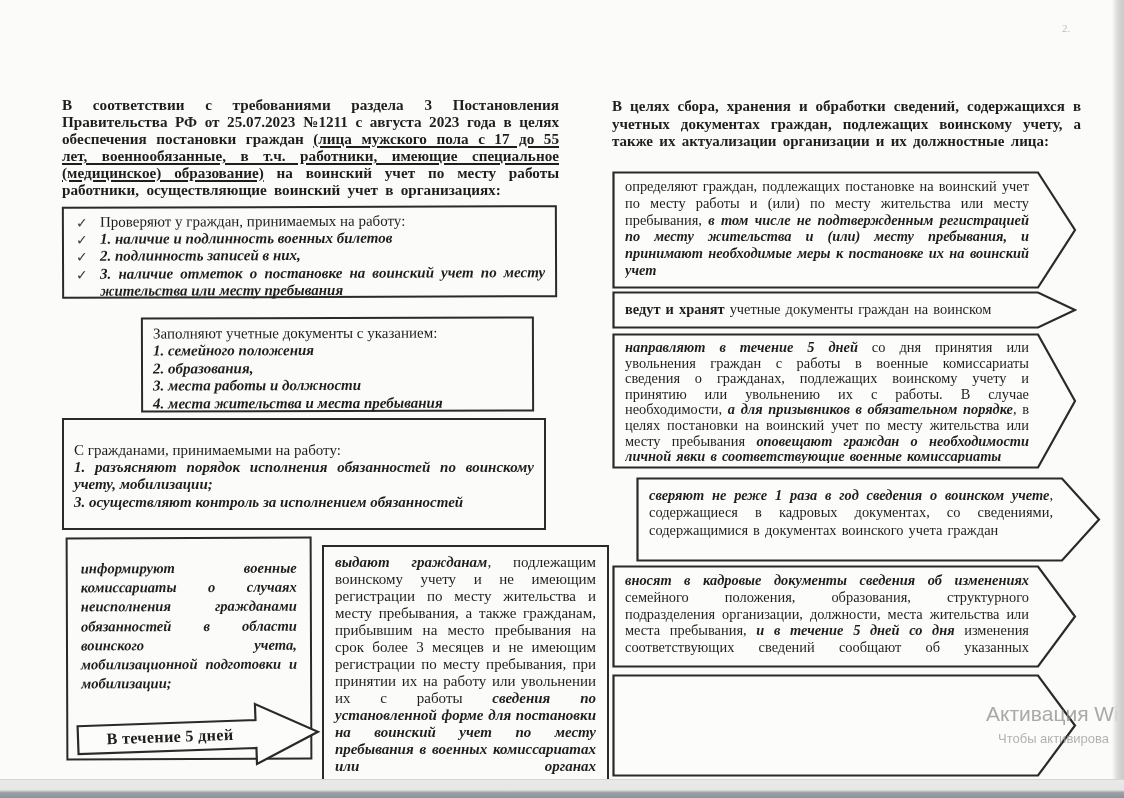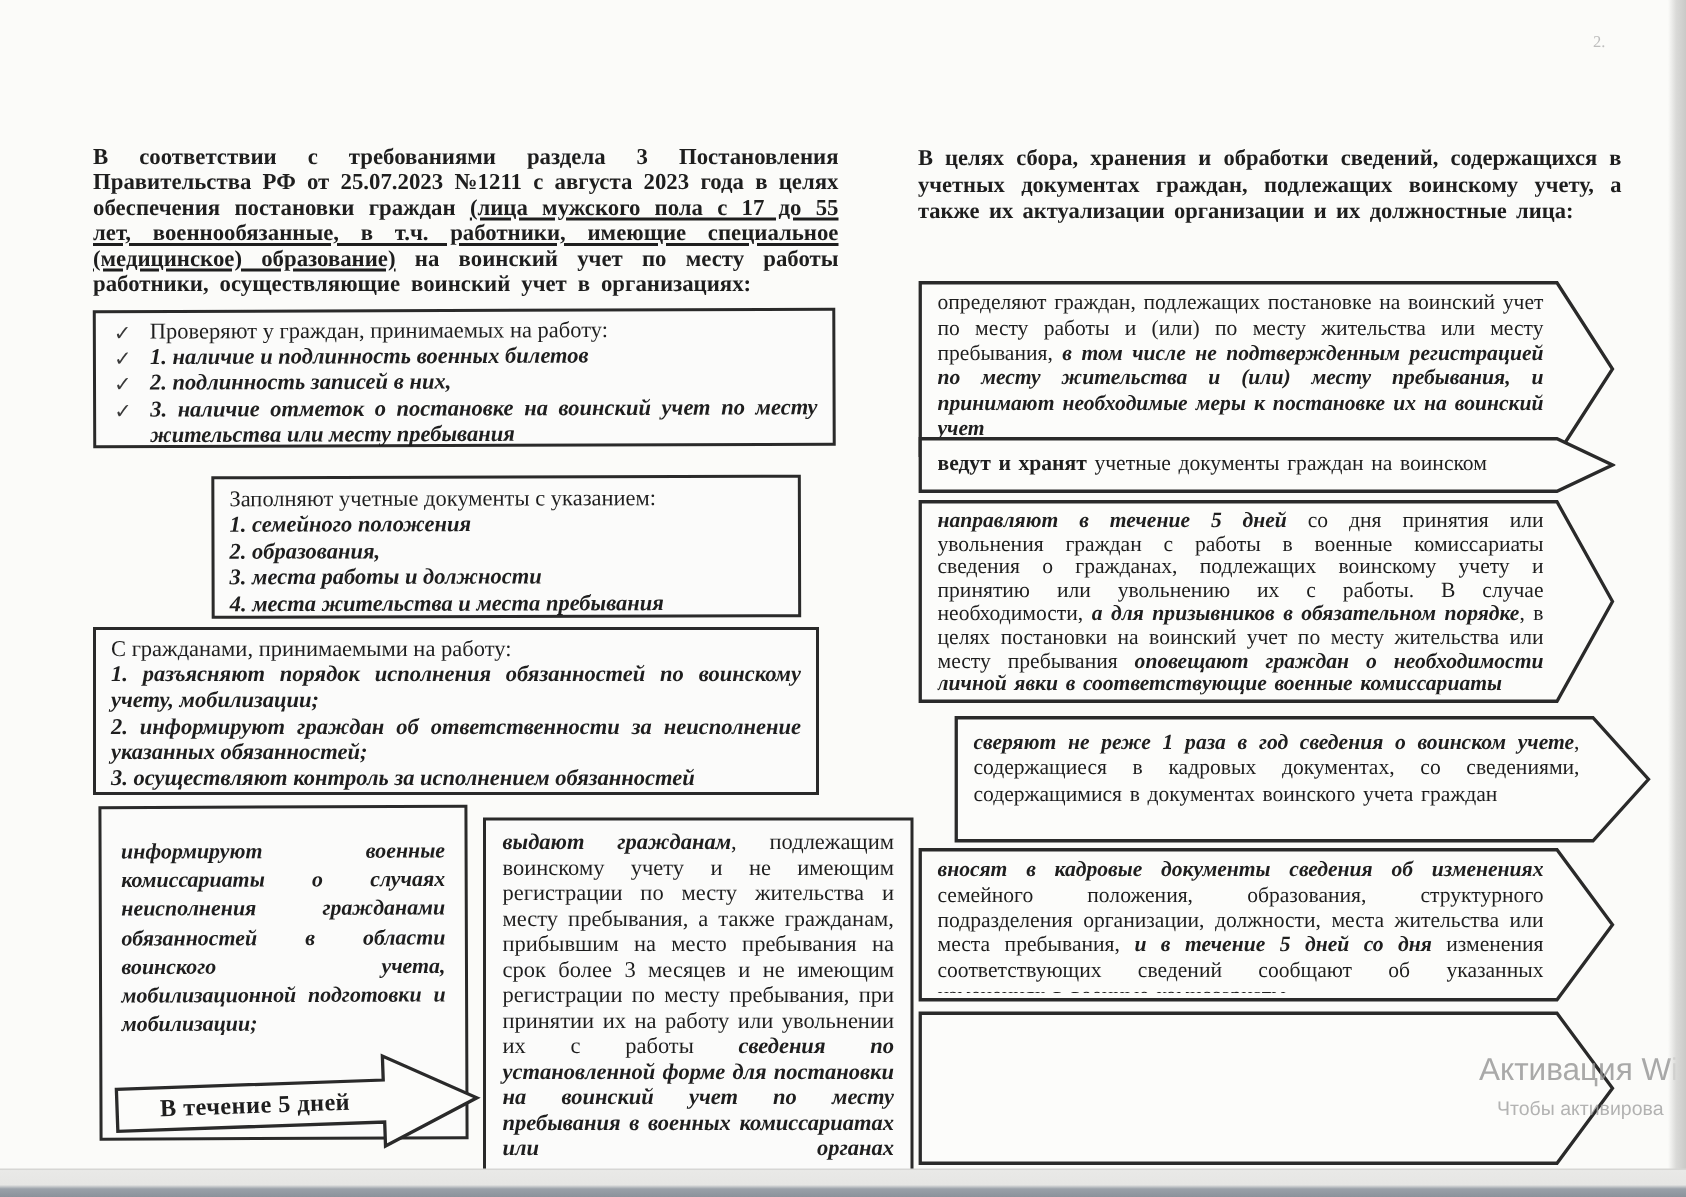--- a/index.html
+++ b/index.html
@@ -24,21 +24,21 @@
     position:absolute;border:2px solid #2a2a2a;background:rgba(252,252,250,.6);
     box-sizing:border-box;
   }
   .check-box{left:62px;top:206px;width:495px;height:92px;padding:5px 10px 4px 6px;
     font-size:15px;line-height:17.2px;transform:rotate(-0.2deg);}
   .check-row{display:grid;grid-template-columns:30px 1fr;}
   .check-glyph{color:#3a3a3a;font-size:14px;padding-left:6px;transform:translateY(1px);}
   .check-text{text-align:justify;}
   .fill-box{left:141px;top:317px;width:393px;height:95px;padding:6px 10px;
     font-size:15px;line-height:17.4px;transform:rotate(-0.15deg);}
-  .citizens-box{left:62px;top:418px;width:484px;height:112px;padding:5px 10px;
+  .citizens-box{left:62px;top:418px;width:484px;height:112px;padding:22px 10px;
     font-size:15px;line-height:17.2px;}
   .citizens-box .item,.box-title{text-align:justify;}
   .inform-box{left:66px;top:537px;width:246px;height:223px;padding:20px 13px;
     font-size:14.6px;line-height:19.2px;text-align:justify;
     font-weight:bold;font-style:italic;transform:rotate(-0.2deg);overflow:hidden;}
   .deadline-arrow{position:absolute;left:76px;top:700px;width:246px;height:72px;
     transform:rotate(-2deg);}
   .deadline-arrow svg{position:absolute;inset:0;}
   .deadline-label{position:absolute;left:8px;top:22px;width:172px;height:28px;
     display:flex;align-items:center;justify-content:center;
@@ -48,21 +48,21 @@
     overflow:hidden;}
   
   .right-intro{
     position:absolute;left:612px;top:98px;width:469px;
     font-weight:bold;font-size:15px;line-height:17.6px;text-align:justify;word-spacing:2.5px;
   }
   .arrow-box{position:absolute;left:612px;width:465px;}
   .arrow-box svg{position:absolute;left:0;top:0;}
   .arrow-text{position:absolute;left:13px;right:48px;top:7px;bottom:6px;
     font-size:14.4px;text-align:justify;word-spacing:1.5px;overflow:hidden;}
-  .ab1{top:171px;height:140px;margin-top:16px;}  .ab1 .arrow-text{line-height:16.8px;}
+  .ab1{top:171px;height:140px;}  .ab1 .arrow-text{line-height:16.8px;}
   .ab2{top:291px;height:38px;}   .ab2 .arrow-text{top:9px;line-height:18px;text-align:left;}
   .ab3{top:333px;height:136px;}  .ab3 .arrow-text{line-height:15.6px;}
   .ab4{top:477px;height:85px;margin-left:24px;}   .ab4 .arrow-text{top:10px;line-height:17.4px;}
   .ab5{top:565px;height:103px;}  .ab5 .arrow-text{line-height:16.8px;}
   .ab6{top:674px;height:103px;}  .ab6 .arrow-text{top:9px;line-height:18px;}
   
   .right-strip{position:absolute;top:0;right:0;width:12px;height:100%;
     background:linear-gradient(to right, rgba(233,233,231,0), #dadad8 45%, #c9c9c7);}
   .bottom-band{position:absolute;left:0;right:0;bottom:0;height:18px;
     border-top:1px solid #d6d6d4;
@@ -104,21 +104,20 @@
     <div class="box-title r-n">Заполняют учетные документы с указанием:</div>
     <div class="item r-bi">1. семейного положения</div>
     <div class="item r-bi">2. образования,</div>
     <div class="item r-bi">3. места работы и должности</div>
     <div class="item r-bi">4. места жительства и места пребывания</div>
   </div>
 
   <div class="box citizens-box">
     <div class="box-title r-n">С гражданами, принимаемыми на работу:</div>
     <div class="item r-bi">1. разъясняют порядок исполнения обязанностей по воинскому учету, мобилизации;</div>
-    <div class="item r-bi">2. информируют граждан об ответственности за неисполнение указанных обязанностей;</div>
     <div class="item r-bi">3. осуществляют контроль за исполнением обязанностей</div>
   </div>
 
   <div class="box inform-box">
     <span>информируют военные комиссариаты о случаях неисполнения гражданами обязанностей в области воинского учета, мобилизационной подготовки и мобилизации;</span>
   </div>
 
   <div class="deadline-arrow">
     <svg width="246" height="72" viewBox="0 0 246 72">
       <path d="M2,22 H180 V6 L242,36 L180,66 V50 H2 Z" fill="#fcfcfa" stroke="#2a2a2a" stroke-width="2.2"></path>

